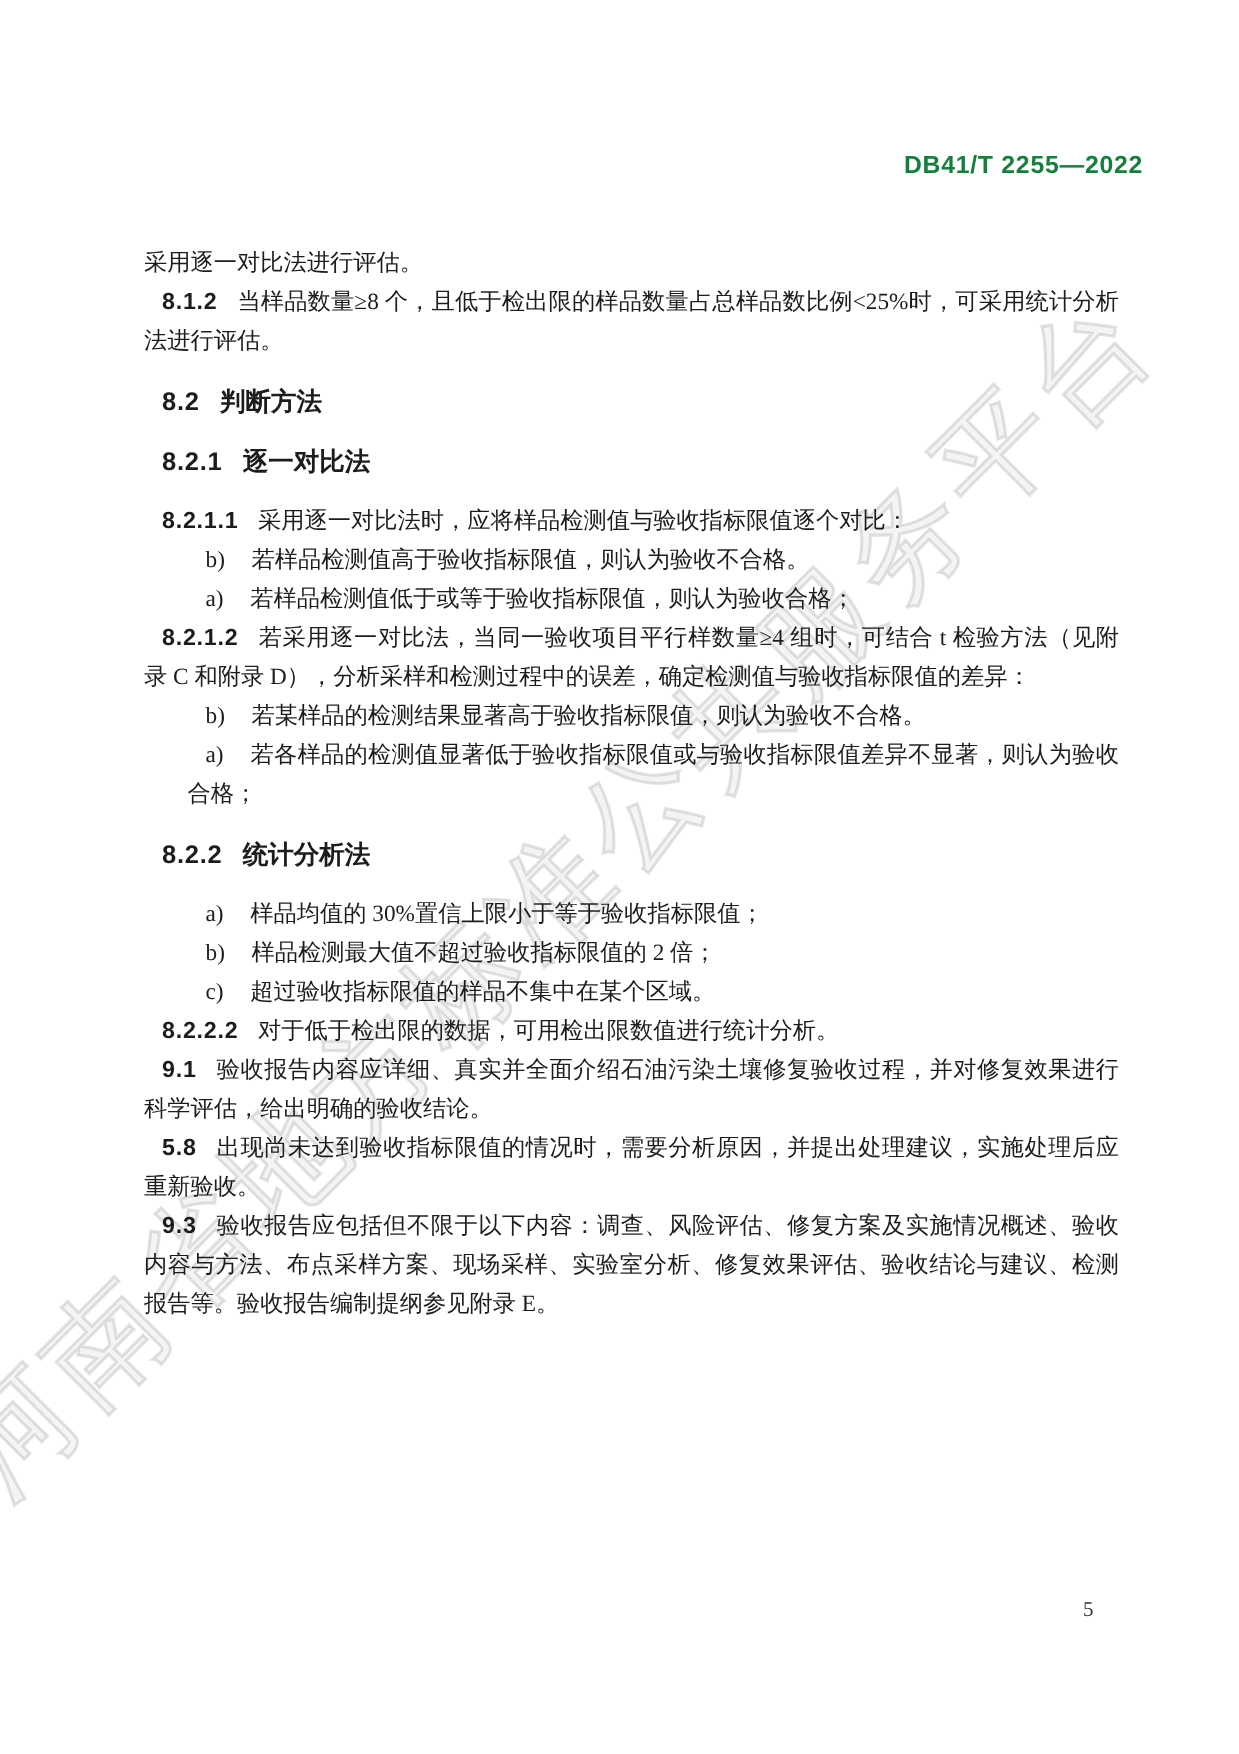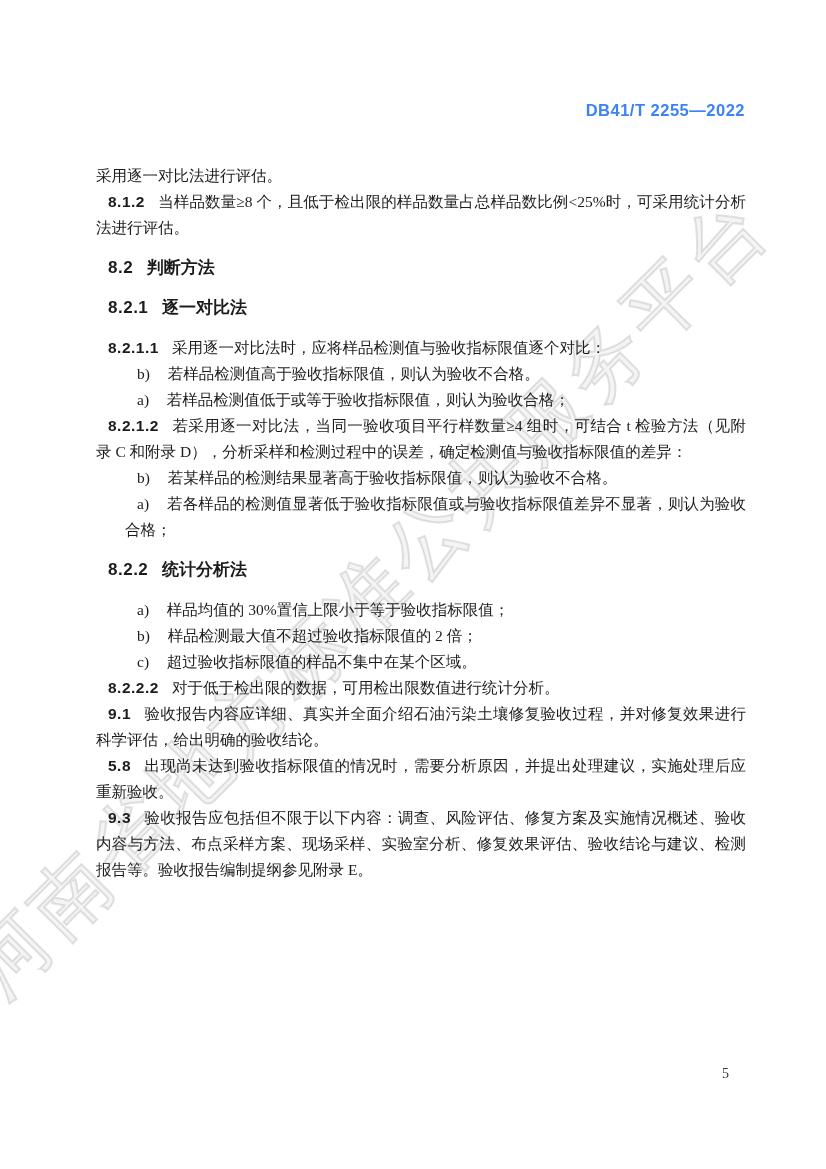--- a/index.html
+++ b/index.html
@@ -33,26 +33,26 @@
     letter-spacing: 6px;
     color: rgba(150,150,150,0.10);
     -webkit-text-stroke: 2px rgba(150,150,150,0.28);
     pointer-events: none;
     z-index: 0;
   }
   
   .header {
     position: absolute;
     top: 101px;
-    right: 81px;
+    right: 64px;
     font-family: "Liberation Sans", sans-serif;
     font-weight: 600;
     font-size: 16.5px;
     letter-spacing: 0.5px;
-    color: #3b82f6;
+    color: #15803d;
     z-index: 1;
   }
   
   .content {
     position: absolute;
     left: 96px;
     top: 163px;
     width: 650px;
     font-size: 15.5px;
     line-height: 26px;

